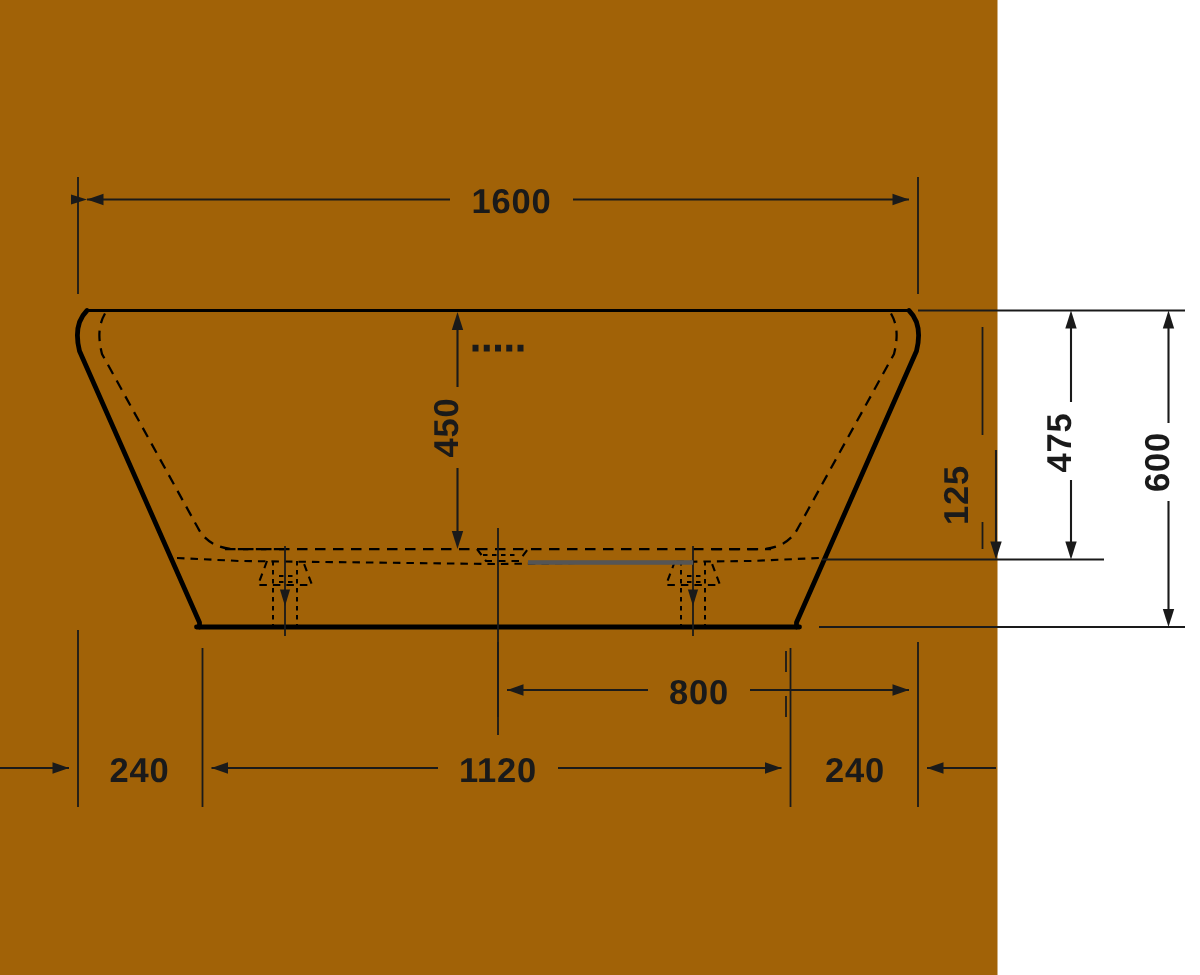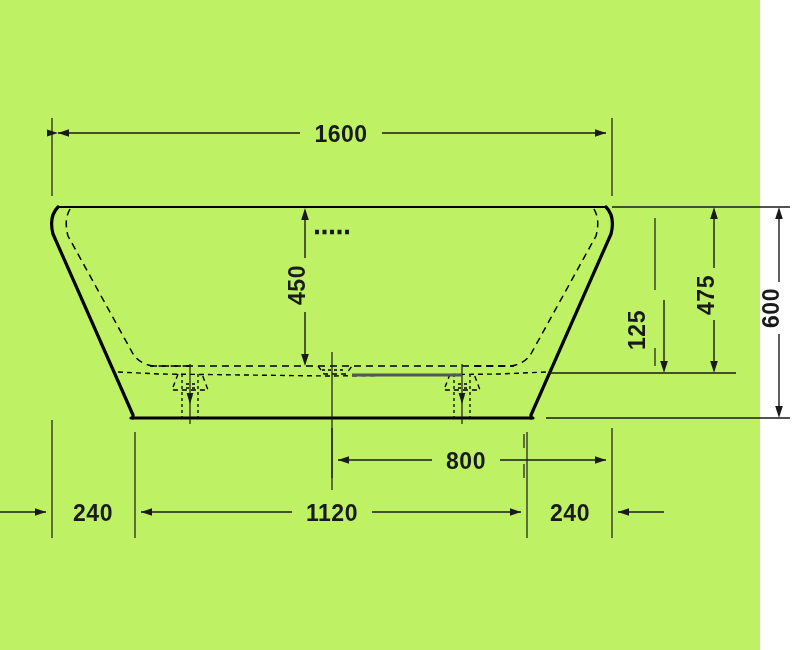--- a/index.html
+++ b/index.html
@@ -9,23 +9,23 @@
     background: #ffffff;
   }
   body {
     width: 800px;
     height: 650px;
     overflow: hidden;
     font-family: "Liberation Sans", sans-serif;
   }
   #drawing-root {
     position: relative;
-    width: 760px;
+    width: 665px;
     height: 650px;
-    background: #bef264;
+    background: #a16207;
   }
   #tech-svg {
     display: block;
     width: 800px;
     height: 650px;
   }
   .dim-text {
     font-family: "Liberation Sans", sans-serif;
     font-weight: bold;
     font-size: 23px;

